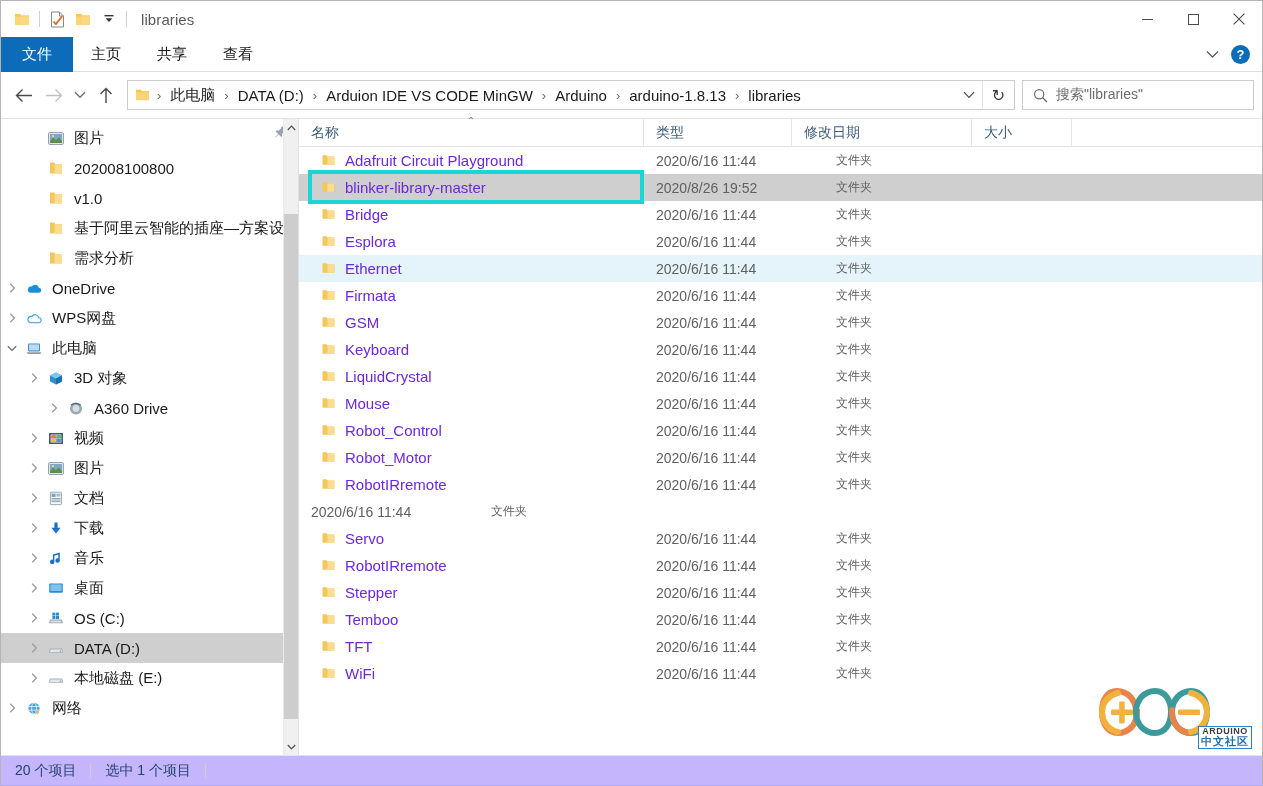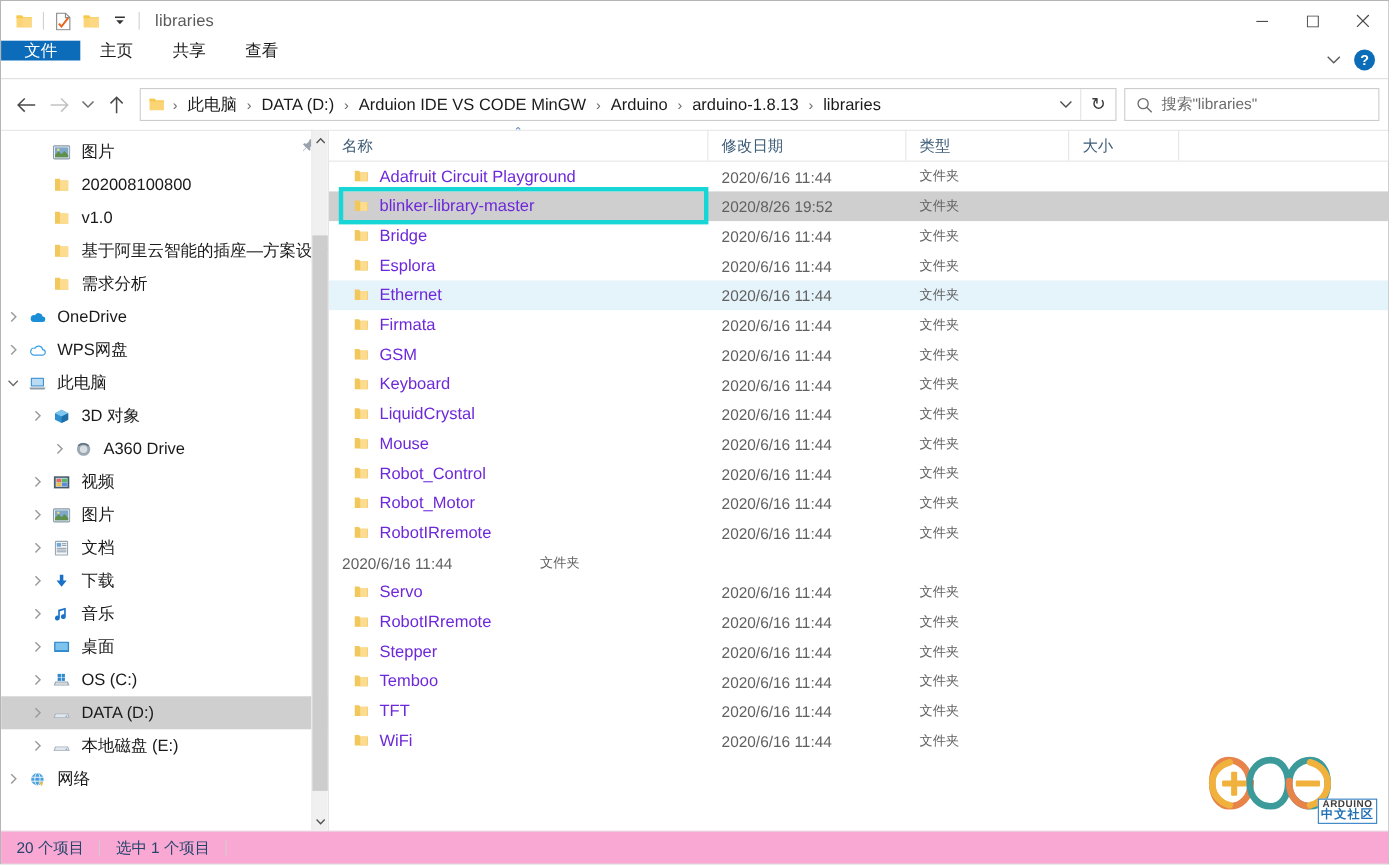--- a/index.html
+++ b/index.html
@@ -50,21 +50,21 @@
     height: 35px; min-height: 35px;
     display: flex; align-items: stretch;
     background: #ffffff;
     border-bottom: 1px solid #dedede;
     position: relative;
   }
   .tab {
     display: flex; align-items: center; justify-content: center;
     padding: 0 18px;
     font-size: 15px; color: #1a1a1a;
-    height: 18px;
+    height: 35px;
   }
   .tab.file {
     background: #0d6cb9; color: #ffffff;
     min-width: 72px;
   }
   .ribbon-right {
     position: absolute; right: 6px; top: 0; height: 35px;
     display: flex; align-items: center; gap: 6px;
   }
   .help-btn {
@@ -264,21 +264,21 @@
     text-align: center;
   }
   .wm-l1 { font-size: 9px; font-weight: bold; color: #3f3f3f; letter-spacing: 0.5px; }
   .wm-l2 { font-size: 11px; font-weight: bold; color: #1f6fb5; letter-spacing: 1px; }
 
   
   .statusbar {
     height: 30px; min-height: 30px;
     display: flex; align-items: center;
     border-top: 1px solid #e4e4e4;
-    background: #f9a8d4;
+    background: #c4b5fd;
     padding-left: 14px; gap: 0;
   }
   .status-text { font-size: 14px; color: #24456b; }
   .status-sep { width: 1px; height: 14px; background: #cfcfcf; margin: 0 14px; }
 </style>
 </head>
 <body>
 
 <div id="app">
 
@@ -721,25 +721,25 @@
     </div>
 
     <div class="splitter"></div>
 
     <div class="filepane">
       <div class="colheader">
         <div class="col c-name">
           <span class="sort-caret">⌃</span>
           <span>名称</span>
         </div>
+        <div class="col c-type">
+          <span>类型</span>
+        </div>
         <div class="col c-date">
           <span>修改日期</span>
-        </div>
-        <div class="col c-type">
-          <span>类型</span>
         </div>
         <div class="col c-size">
           <span>大小</span>
         </div>
       </div>
 
       <div class="rows" id="rows">
           <div class="row">
             <div class="cell-name">
               <span style="display: flex; align-items: center;">

